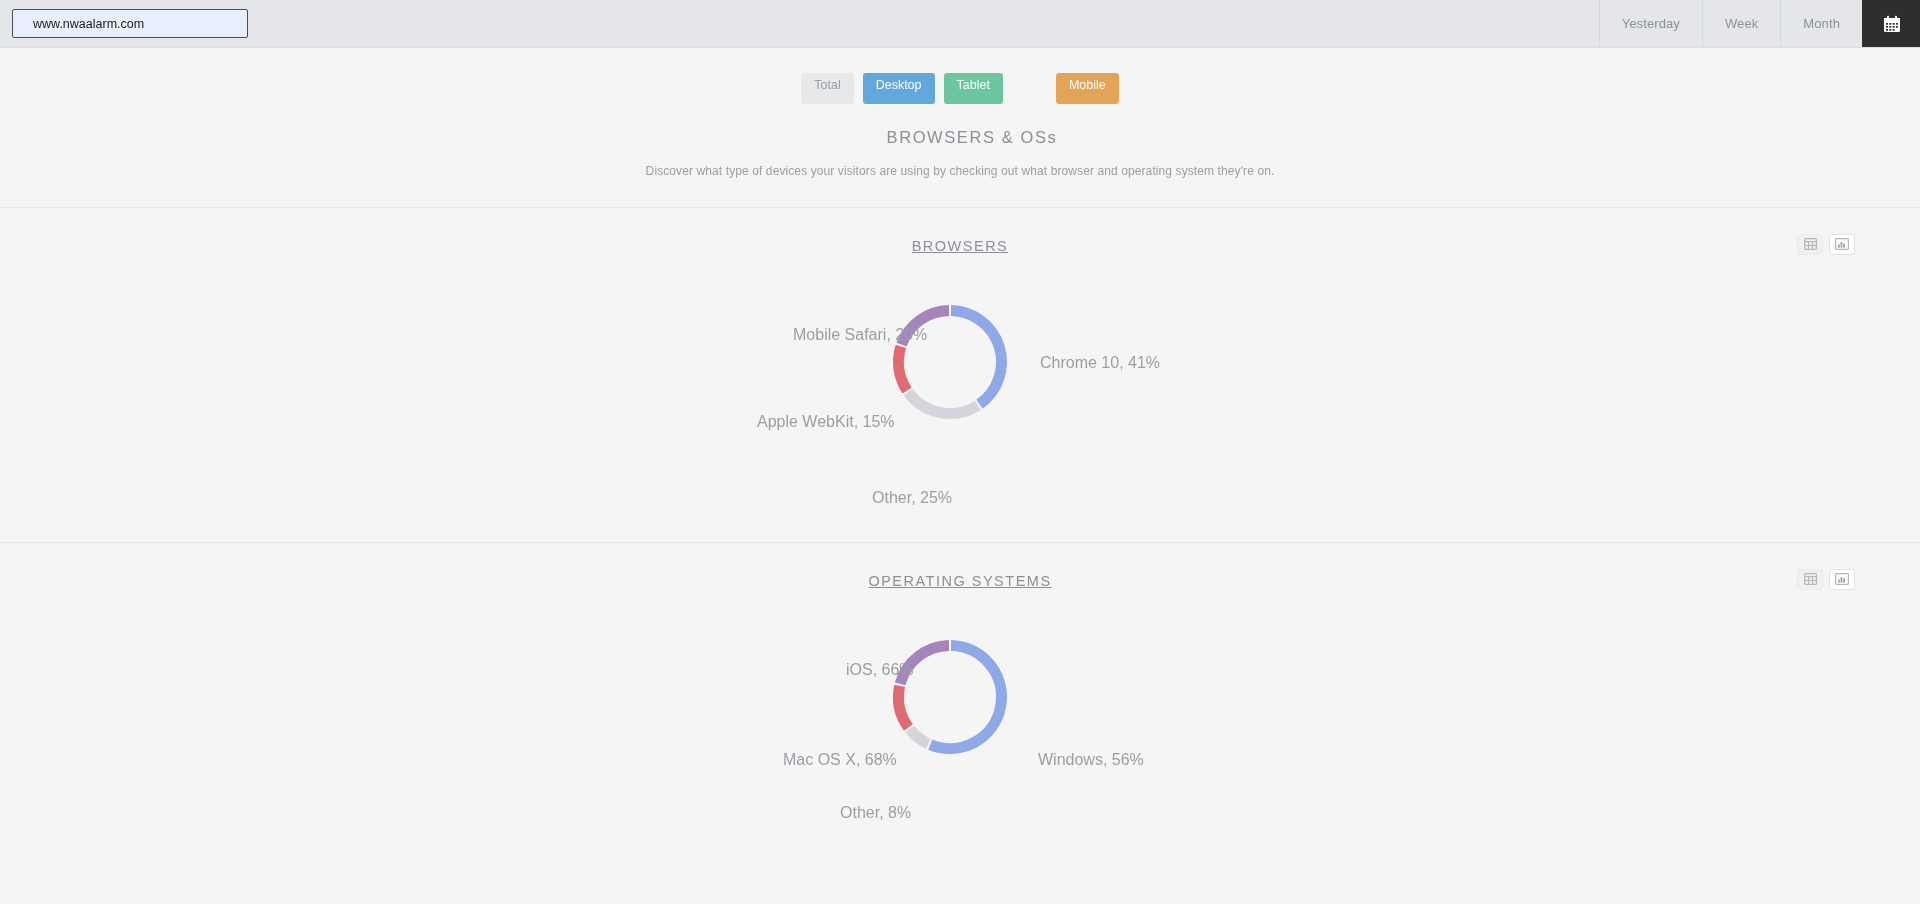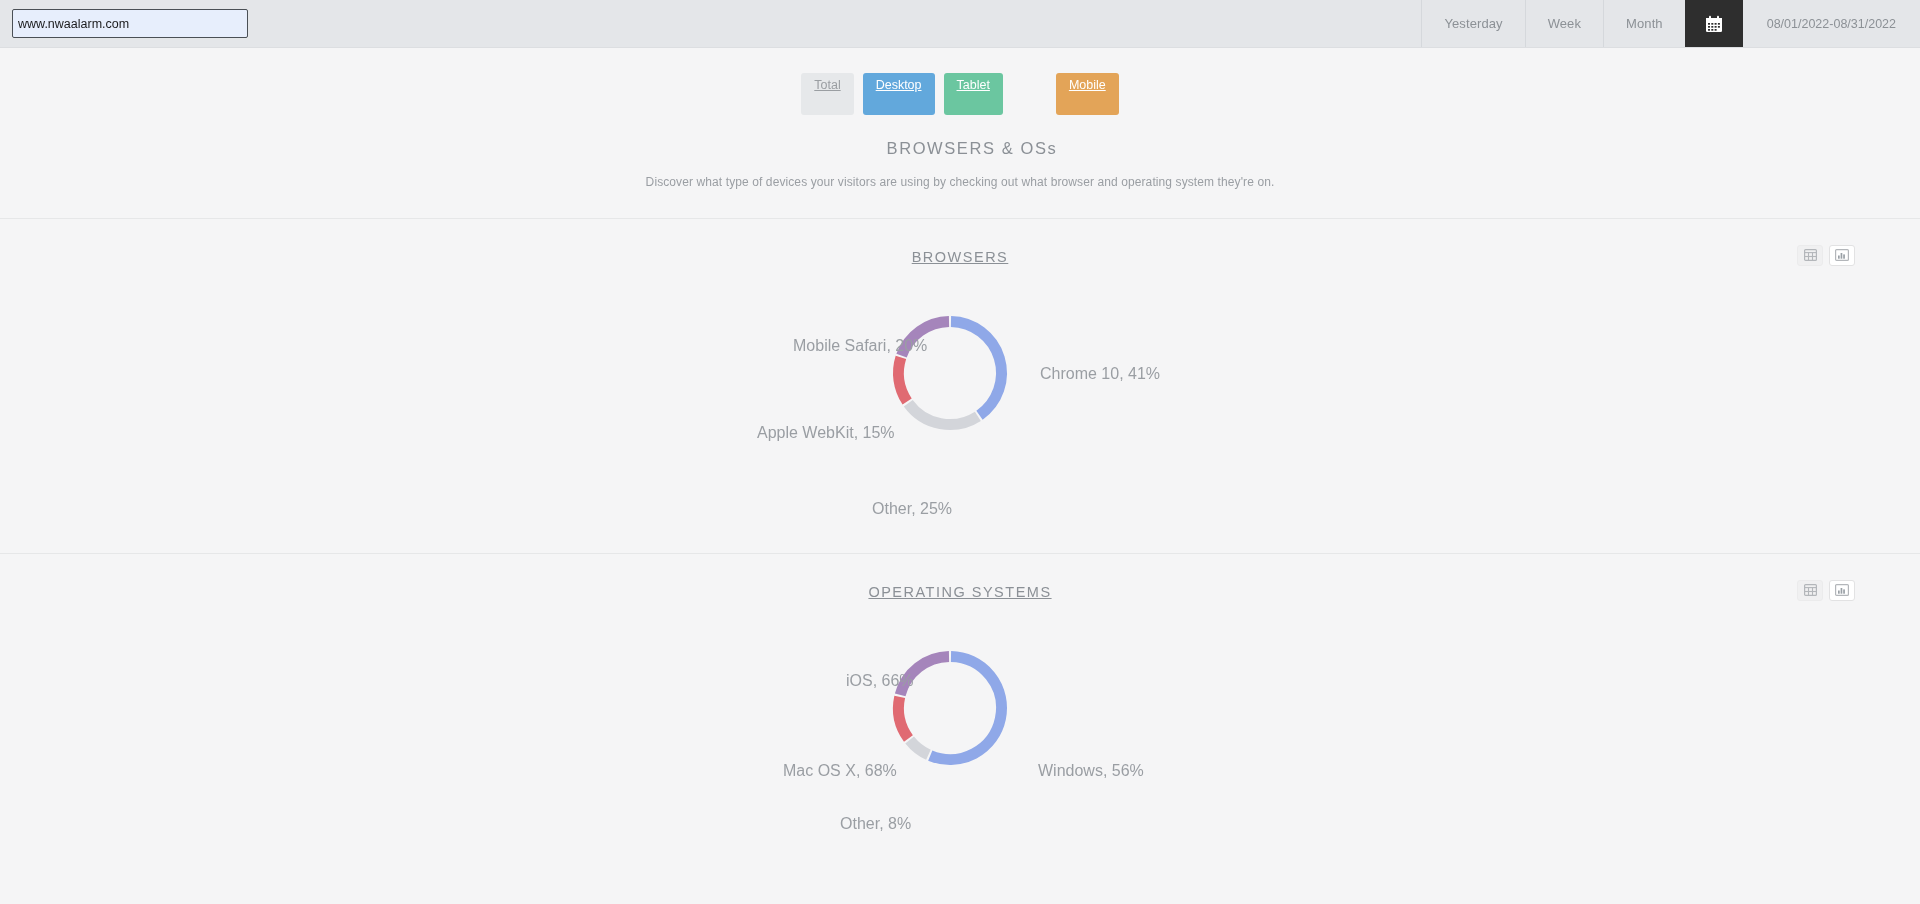--- a/index.html
+++ b/index.html
@@ -25,21 +25,21 @@
   }
   .url-input {
     width: 236px;
     height: 29px;
     background: #e7eefc;
     border: 1px solid #4a4f55;
     border-radius: 2px;
     font-family: "Liberation Sans", sans-serif;
     font-size: 12.5px;
     color: #1b1b1d;
-    padding: 0 5px;
+    padding: 0 20px;
     outline: none;
   }
   .topbar-spacer { flex: 1; }
 
   .topnav { display: flex; align-items: stretch; }
   .topnav-item {
     display: flex; align-items: center; justify-content: center;
     padding: 8px 22px;
     font-size: 13px;
     color: #8c9196;
@@ -64,26 +64,25 @@
   }
   .cal-svg { display: block; }
 
   
   .pills {
     display: flex; justify-content: center; gap: 9px;
     margin-top: 25px;
   }
   .pill {
     font-size: 12.5px;
-    padding: 5px 13px 23px;
+    padding: 5px 13px 12px;
     border-radius: 3px;
     cursor: pointer;
     user-select: none;
     line-height: 1.15;
-    text-decoration: underline;
   }
   .pill-total  { background: #e6e8ea; color: #9a9ea2; }
   .pill-desktop{ background: #62a8dc; color: #ffffff; }
   .pill-tablet { background: #6bc6a0; color: #ffffff; }
   .pill-mobile { background: #e3a458; color: #ffffff; margin-left: 44px; }
 
   
   .page-title {
     text-align: center;
     margin-top: 24px;
@@ -172,21 +171,20 @@
             <rect x="6.3" y="11" width="2" height="1.7"></rect>
             <rect x="9.6" y="11" width="2" height="1.7"></rect>
             <rect x="12.9" y="11" width="2" height="1.7"></rect>
             <rect x="3" y="14" width="2" height="1.7"></rect>
             <rect x="6.3" y="14" width="2" height="1.7"></rect>
             <rect x="9.6" y="14" width="2" height="1.7"></rect>
           </g>
         </svg>
       </span>
     </div>
-    <div class="topnav-date">08/01/2022-08/31/2022</div>
   </div>
 </div>
 
 <div class="pills">
   <div class="pill pill-total">Total</div>
   <div class="pill pill-desktop">Desktop</div>
   <div class="pill pill-tablet">Tablet</div>
   <div class="pill pill-mobile">Mobile</div>
 </div>
 

